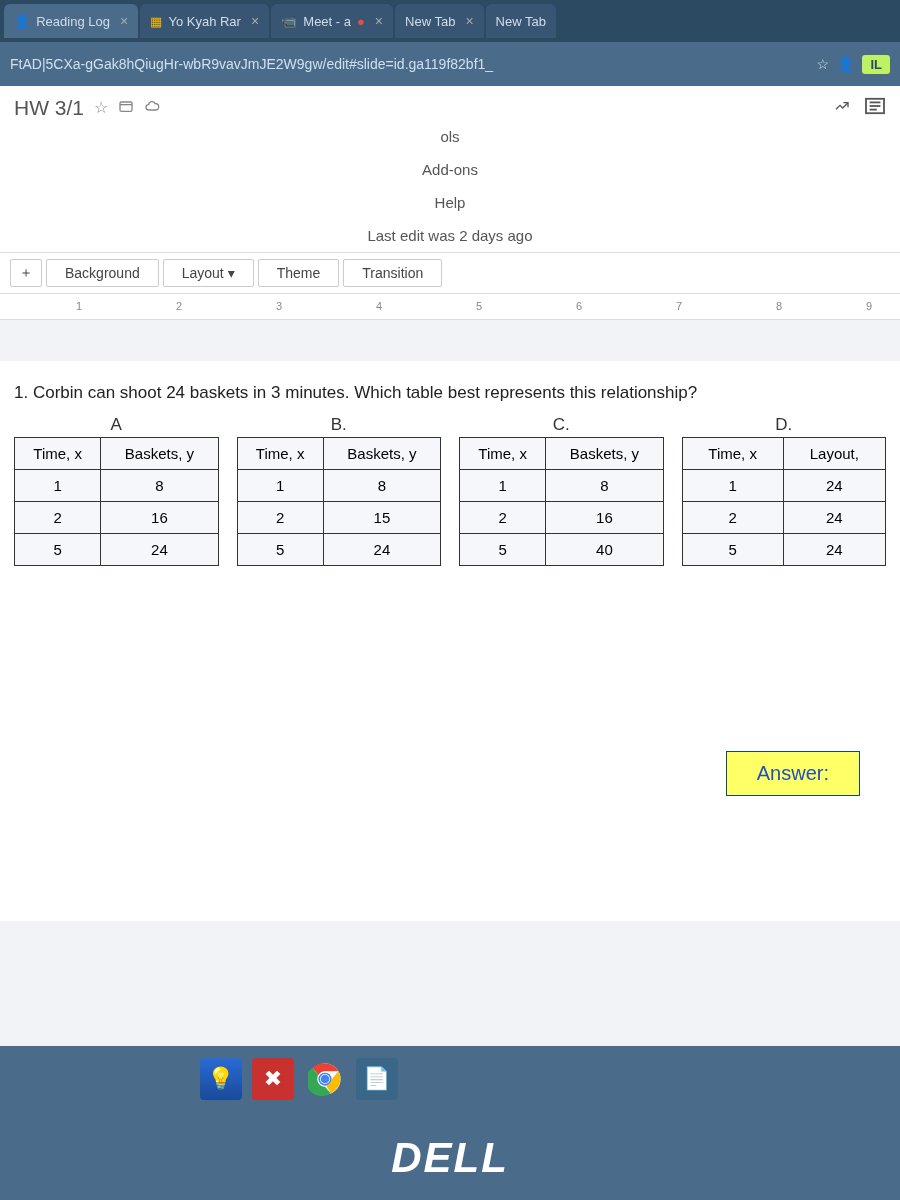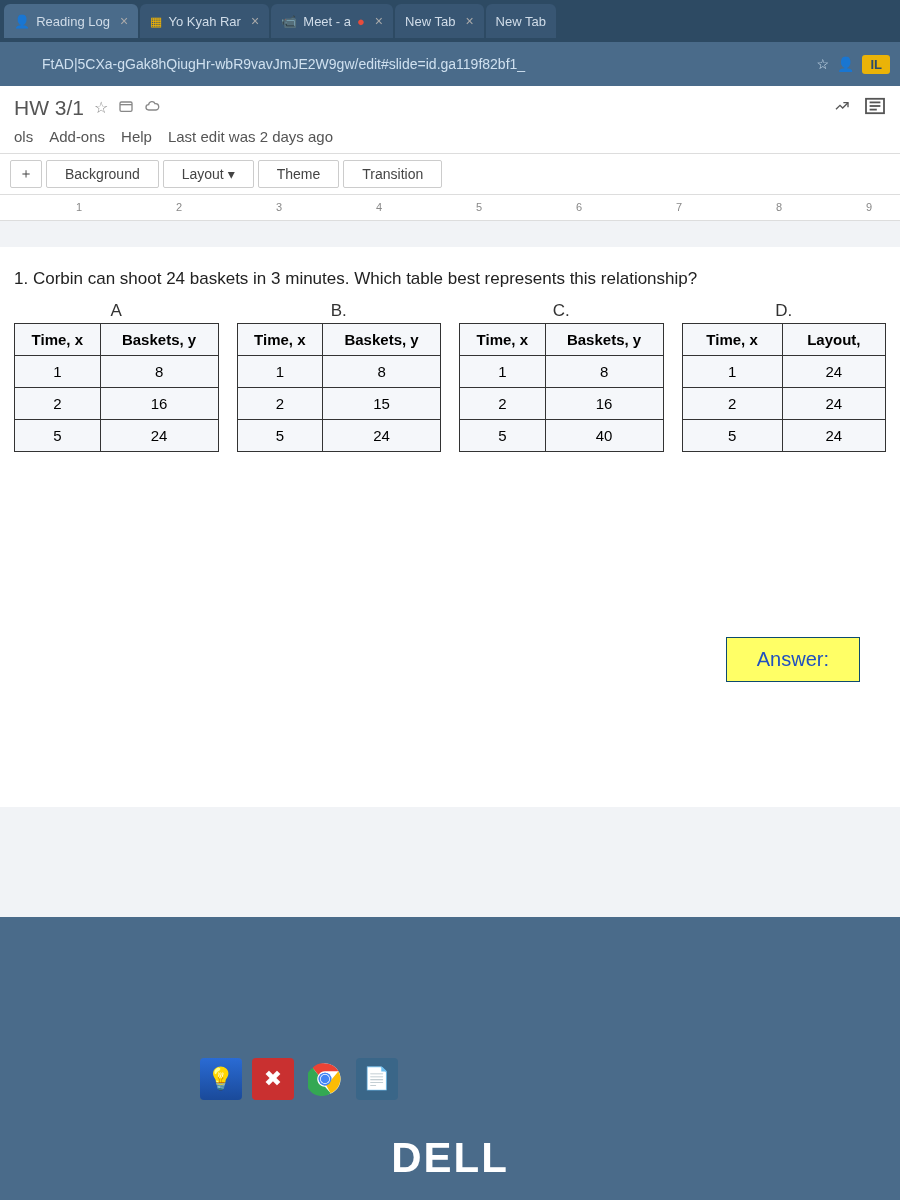--- a/index.html
+++ b/index.html
@@ -35,23 +35,23 @@
   .addr-bar {
     background: #4a6b8a;
     height: 44px;
     display: flex;
     align-items: center;
     padding: 0 10px;
     color: #cfe0ef;
     font-size: 14px;
     gap: 8px;
   }
-  .addr-text { flex: 1; white-space: nowrap; overflow: hidden; margin-left: 32px; }
+  .addr-text { flex: 1; white-space: nowrap; overflow: hidden; }
   .addr-ext {
-    background: #eab308;
+    background: #bef264;
     color: #2a4a6a;
     font-weight: bold;
     padding: 2px 8px;
     border-radius: 3px;
     font-size: 13px;
   }
   .page {
     background: #f9a8d4;
     margin: 0;
   }
@@ -60,26 +60,27 @@
     padding: 10px 14px 4px;
     display: flex;
     align-items: center;
     gap: 10px;
   }
   .doc-title { font-size: 21px; color: #555; }
   .doc-icons { display: flex; gap: 10px; color: #888; font-size: 16px; }
   .right-icons { margin-left: auto; display: flex; gap: 14px; align-items: center; }
   .menu-bar {
     background: #fff;
-    padding: 4px 14px 8px;
+    padding: 4px 30px 8px;
     display: flex;
     align-items: center;
     gap: 16px;
     color: #555;
     font-size: 15px;
+    flex-direction: column;
   }
   .last-edit { color: #555; }
   .toolbar {
     background: #fff;
     border-top: 1px solid #ddd;
     border-bottom: 1px solid #ddd;
     padding: 6px 10px;
     display: flex;
     align-items: center;
     gap: 4px;
@@ -101,21 +102,21 @@
     font-size: 11px;
     color: #888;
   }
   .ruler span { position: absolute; top: 6px; }
   .slide-area {
     background: #f1f3f6;
     padding: 26px 0 110px 0;
   }
   .slide {
     background: #fff;
-    margin: 0 auto;
+    margin: 15px auto;
     width: 100%;
     padding: 22px 14px 40px;
     min-height: 560px;
     position: relative;
   }
   .question {
     font-size: 17px;
     color: #222;
     margin-bottom: 12px;
   }
@@ -136,21 +137,21 @@
     background: #fff;
   }
   table.data th, table.data td {
     border: 1px solid #333;
     padding: 7px 4px;
     text-align: center;
     font-size: 15px;
     background: #f5f7fa;
     font-weight: normal;
   }
-  table.data th { font-weight: bold; }
+  table.data th { font-weight: normal; }
   .answer-box {
     position: absolute;
     right: 40px;
     top: 390px;
     background: #ffff66;
     padding: 10px 30px;
     font-size: 20px;
     color: #2050c0;
     border: 1px solid #0c4a6e;
   }
@@ -168,20 +169,21 @@
     font-size: 22px;
   }
   .dell-logo {
     position: absolute;
     bottom: 18px;
     left: 50%;
     transform: translateX(-50%);
     color: #fff;
     font-size: 42px;
     font-weight: bold;
+    font-style: italic;
     letter-spacing: 2px;
   }
   svg.ic { width:16px; height:16px; }
 </style>
 </head>
 <body>
 
 <div class="tab-strip">
   <div class="tab active">
     <span>👤</span>

